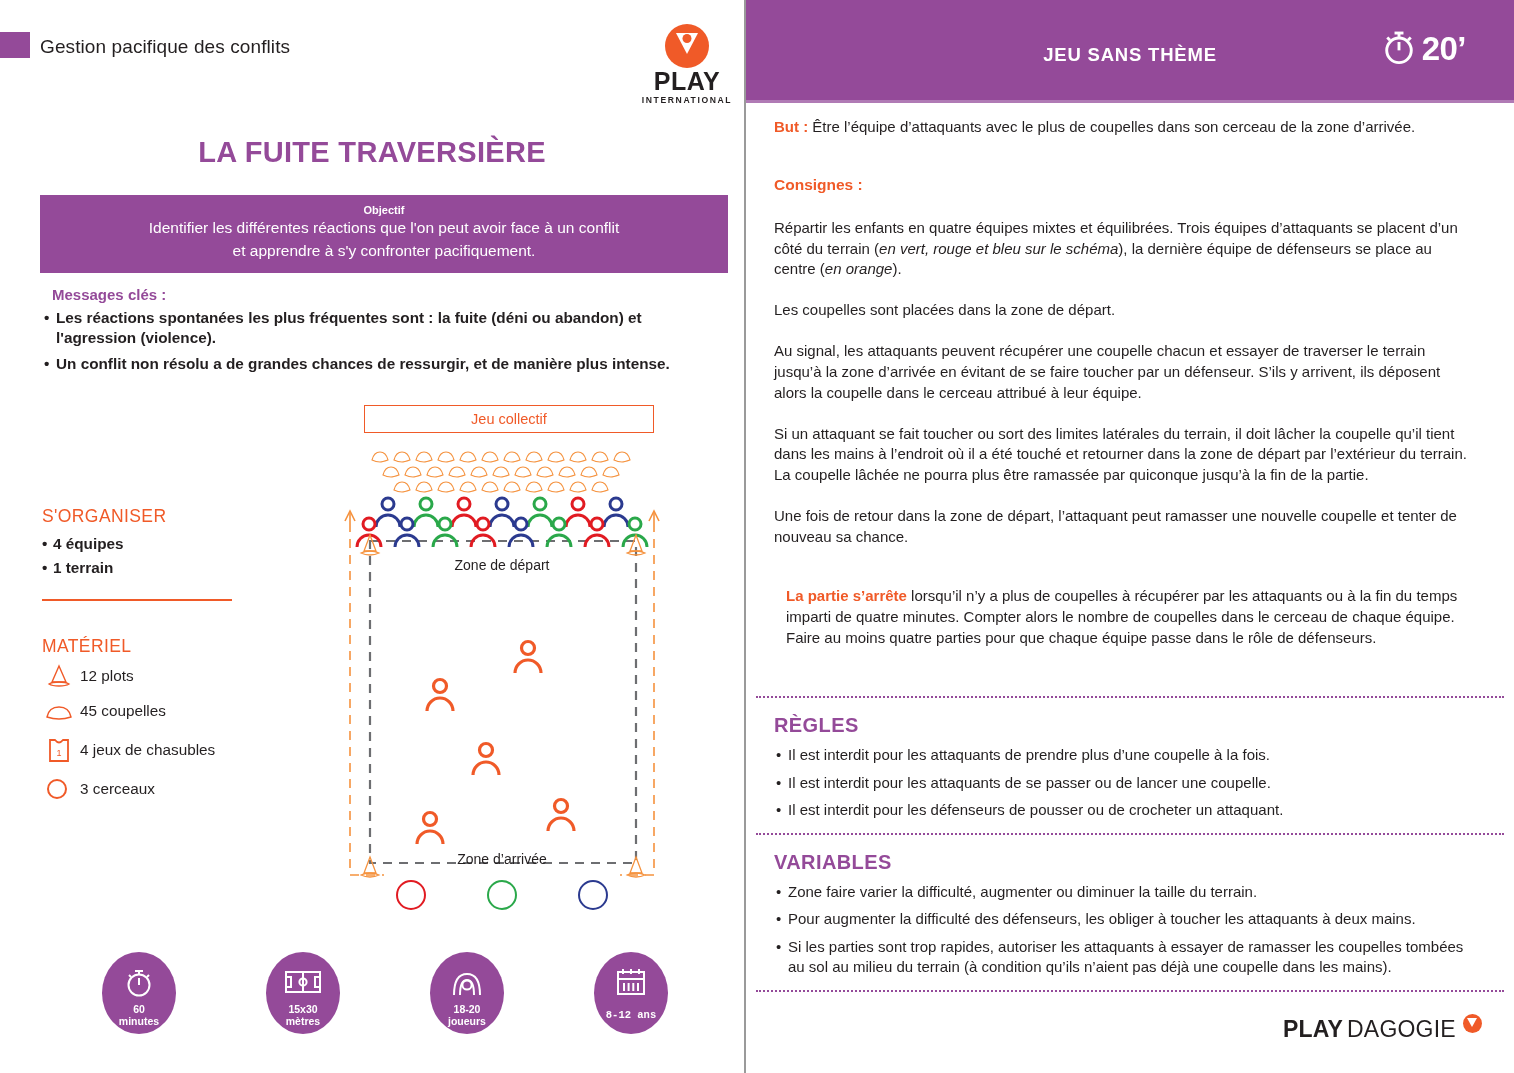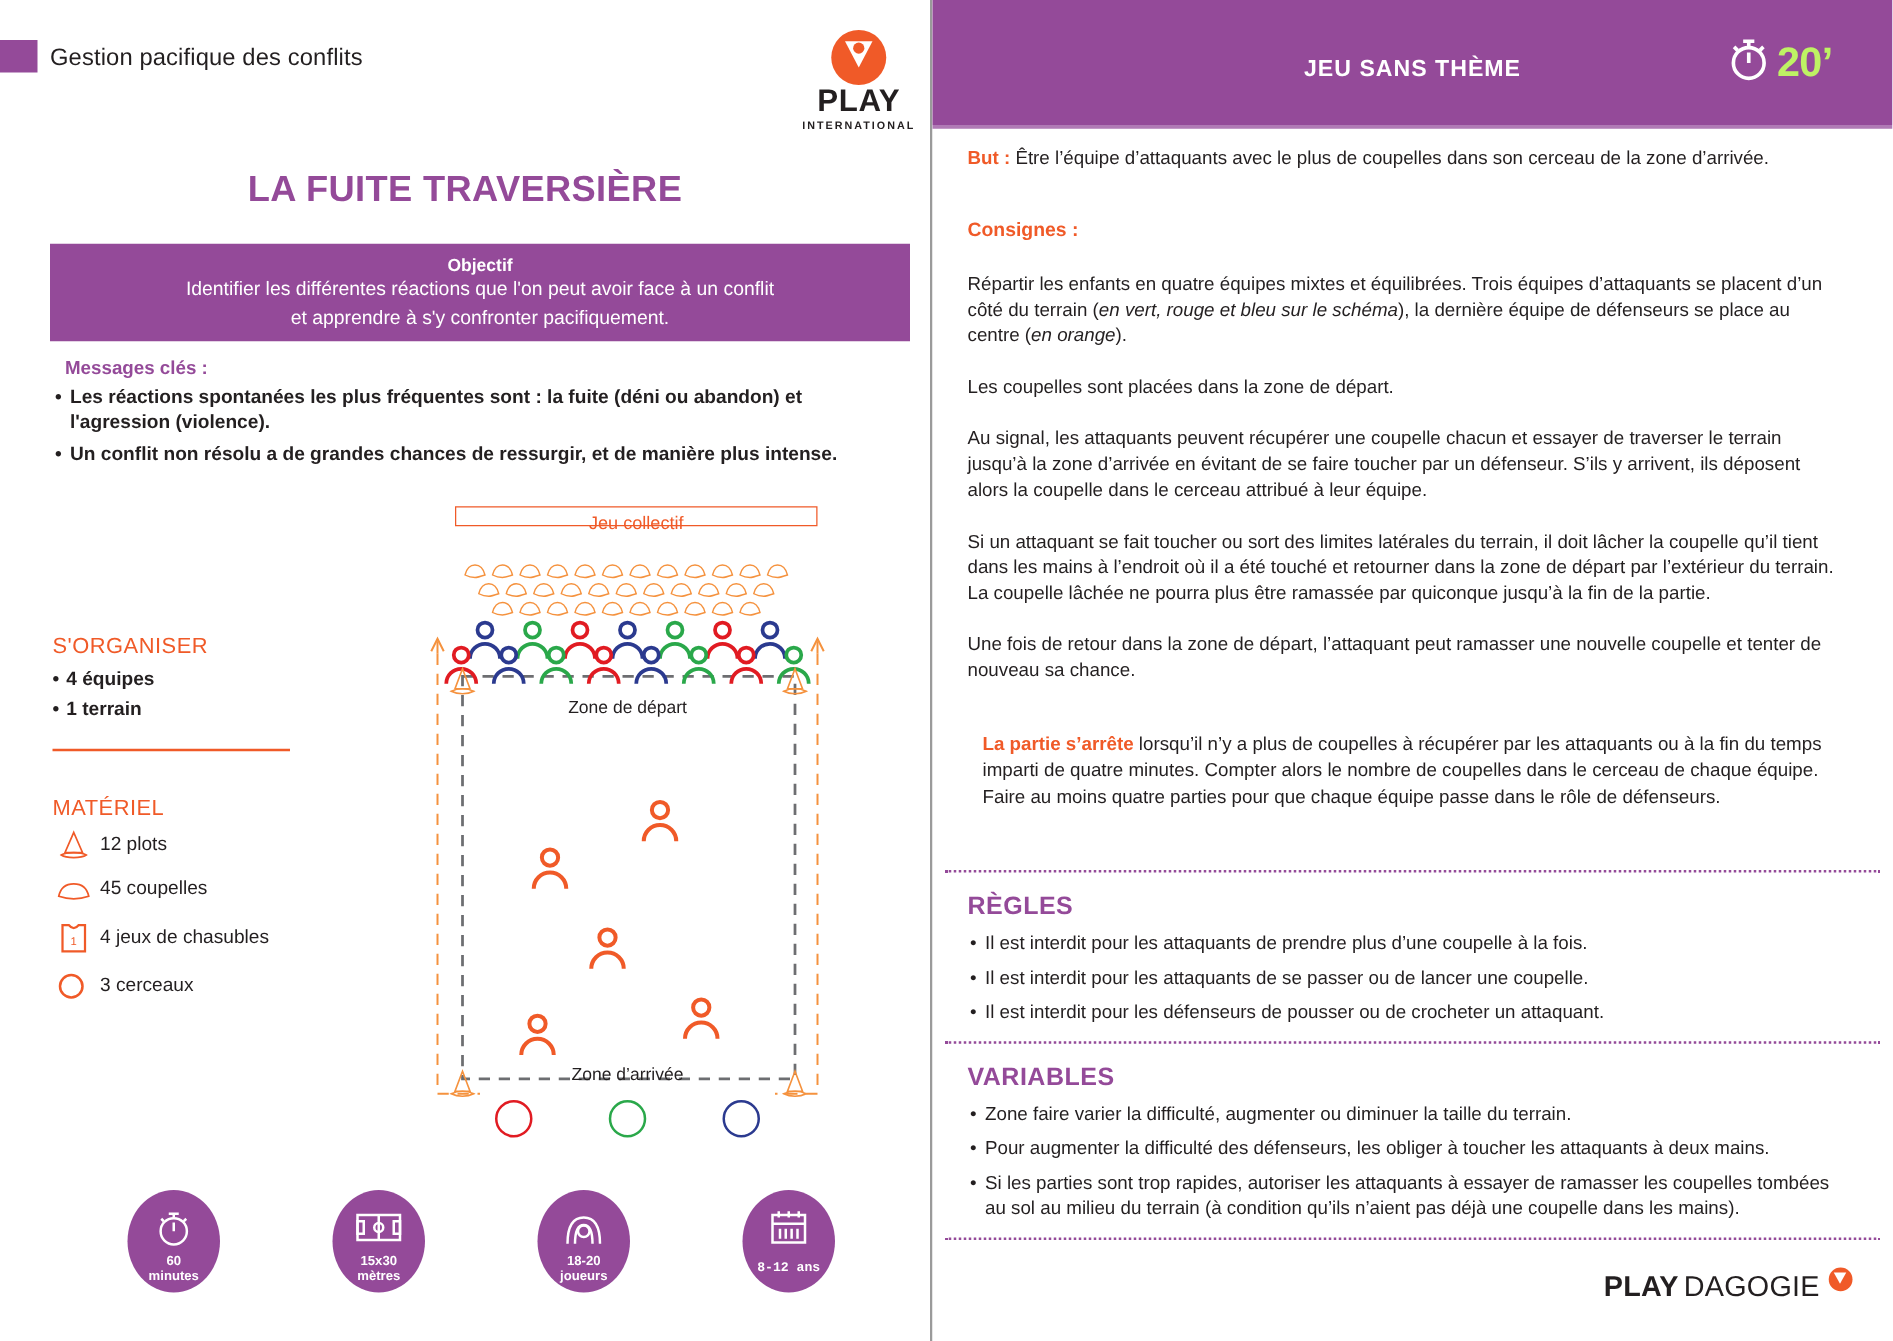--- a/index.html
+++ b/index.html
@@ -33,21 +33,21 @@
   .play-word { text-align:center; font-weight:bold; font-size:25px; letter-spacing:.5px;
                color:#231f20; line-height:1; margin-top:1px; font-family:"Liberation Sans",sans-serif;}
   .play-sub { text-align:center; font-weight:bold; font-size:8.6px; letter-spacing:1.6px;
               color:#231f20; margin-top:1px; }
 
   .game-title { position:absolute; left:0; top:136px; width:744px; text-align:center;
                 color:#944a99; font-size:29px; font-weight:bold; letter-spacing:.3px; }
 
   .objectif-box { position:absolute; left:40px; top:195px; width:688px; height:78px;
                   background:#944a99; color:#fff; text-align:center; padding-top:9px; }
-  .objectif-box .h { font-weight:bold; font-size:14px; }
+  .objectif-box .h { font-weight:bold; font-size:11px; }
   .objectif-box .t { font-size:15.5px; line-height:1.35; margin-top:2px; }
 
   .msg-head { position:absolute; left:52px; top:286px; color:#944a99; font-weight:bold; font-size:15px; }
   .msg-list { position:absolute; left:44px; top:308px; width:680px; }
   .msg-list li { list-style:none; font-size:15.3px; font-weight:bold; color:#231f20;
                  line-height:1.33; margin-bottom:5px; padding-left:12px; position:relative; }
   .msg-list li:before { content:"•"; position:absolute; left:0; top:0; }
 
   
   .org-head { position:absolute; left:42px; top:506px; color:#f05a28; font-size:17.5px; letter-spacing:.4px;}
@@ -67,41 +67,41 @@
   
   .badges { position:absolute; left:40px; top:952px; width:690px; height:90px; }
   .badge { position:absolute; width:74px; height:82px; border-radius:50%; background:#944a99;
            color:#fff; text-align:center; }
   .badge .bi { height:40px; margin-top:10px; display:flex; align-items:center; justify-content:center;}
   .badge .bt { font-size:10.5px; font-weight:bold; line-height:1.12; margin-top:2px;}
 
   
   .diagram { position:absolute; left:336px; top:405px; width:380px; height:520px; }
 
-  .jeu-collectif { position:absolute; left:28px; top:0; width:290px; height:16px;
+  .jeu-collectif { position:absolute; left:28px; top:0; width:290px; height:28px;
        border:1.4px solid #f05a28; color:#f05a28; font-size:14.5px; text-align:center;
        line-height:26px; }
   .zone-depart { position:absolute; left:30px; top:152px; width:272px; text-align:center;
                  font-size:14px; color:#231f20; }
   .zone-arrivee { position:absolute; left:30px; top:446px; width:272px; text-align:center;
                  font-size:14px; color:#231f20; }
 
   .cerceaux { position:absolute; left:30px; top:475px; width:272px;
               display:flex; justify-content:space-around; align-items:center; }
   .cerceau { width:30px; height:30px; border-radius:50%; border:2.6px solid #e11b22; }
   .cerceau.g { border-color:#2aa84a; }
   .cerceau.b { border-color:#2b3a8f; }
 
   
   .right { position:absolute; left:746px; top:0; width:880px; height:1073px; background:#fff; }
   .rheader { position:absolute; left:0; top:0; width:768px; height:100px; background:#944a99; }
   .rheader .ttl { position:absolute; left:0; top:44px; width:768px; text-align:center;
                   color:#fff; font-weight:bold; font-size:18.5px; letter-spacing:.8px; }
   .rheader .timer { position:absolute; right:48px; top:28px; display:flex; align-items:center; gap:6px;}
-  .rheader .timer .num { color:#bef264; font-weight:bold; font-size:33px; letter-spacing:-.5px;}
+  .rheader .timer .num { color:#ffffff; font-weight:bold; font-size:33px; letter-spacing:-.5px;}
   .thin-purple { position:absolute; left:0; top:100px; width:768px; height:3px; background:#b07ab5; }
 
   .rbody { position:absolute; left:0; top:103px; width:768px; }
   .p { font-size:15px; color:#231f20; line-height:1.38; margin:0 38px 0 28px; }
   .lbl-or { color:#f05a28; font-weight:bold; }
   .but-line { margin-top:14px; }
   .consignes-head { color:#f05a28; font-weight:bold; font-size:15.5px; margin:38px 0 12px 28px; }
 
   .para { margin:20px 38px 0 28px; font-size:15px; line-height:1.39; color:#231f20; }
   .para.first { margin-top:24px; }

